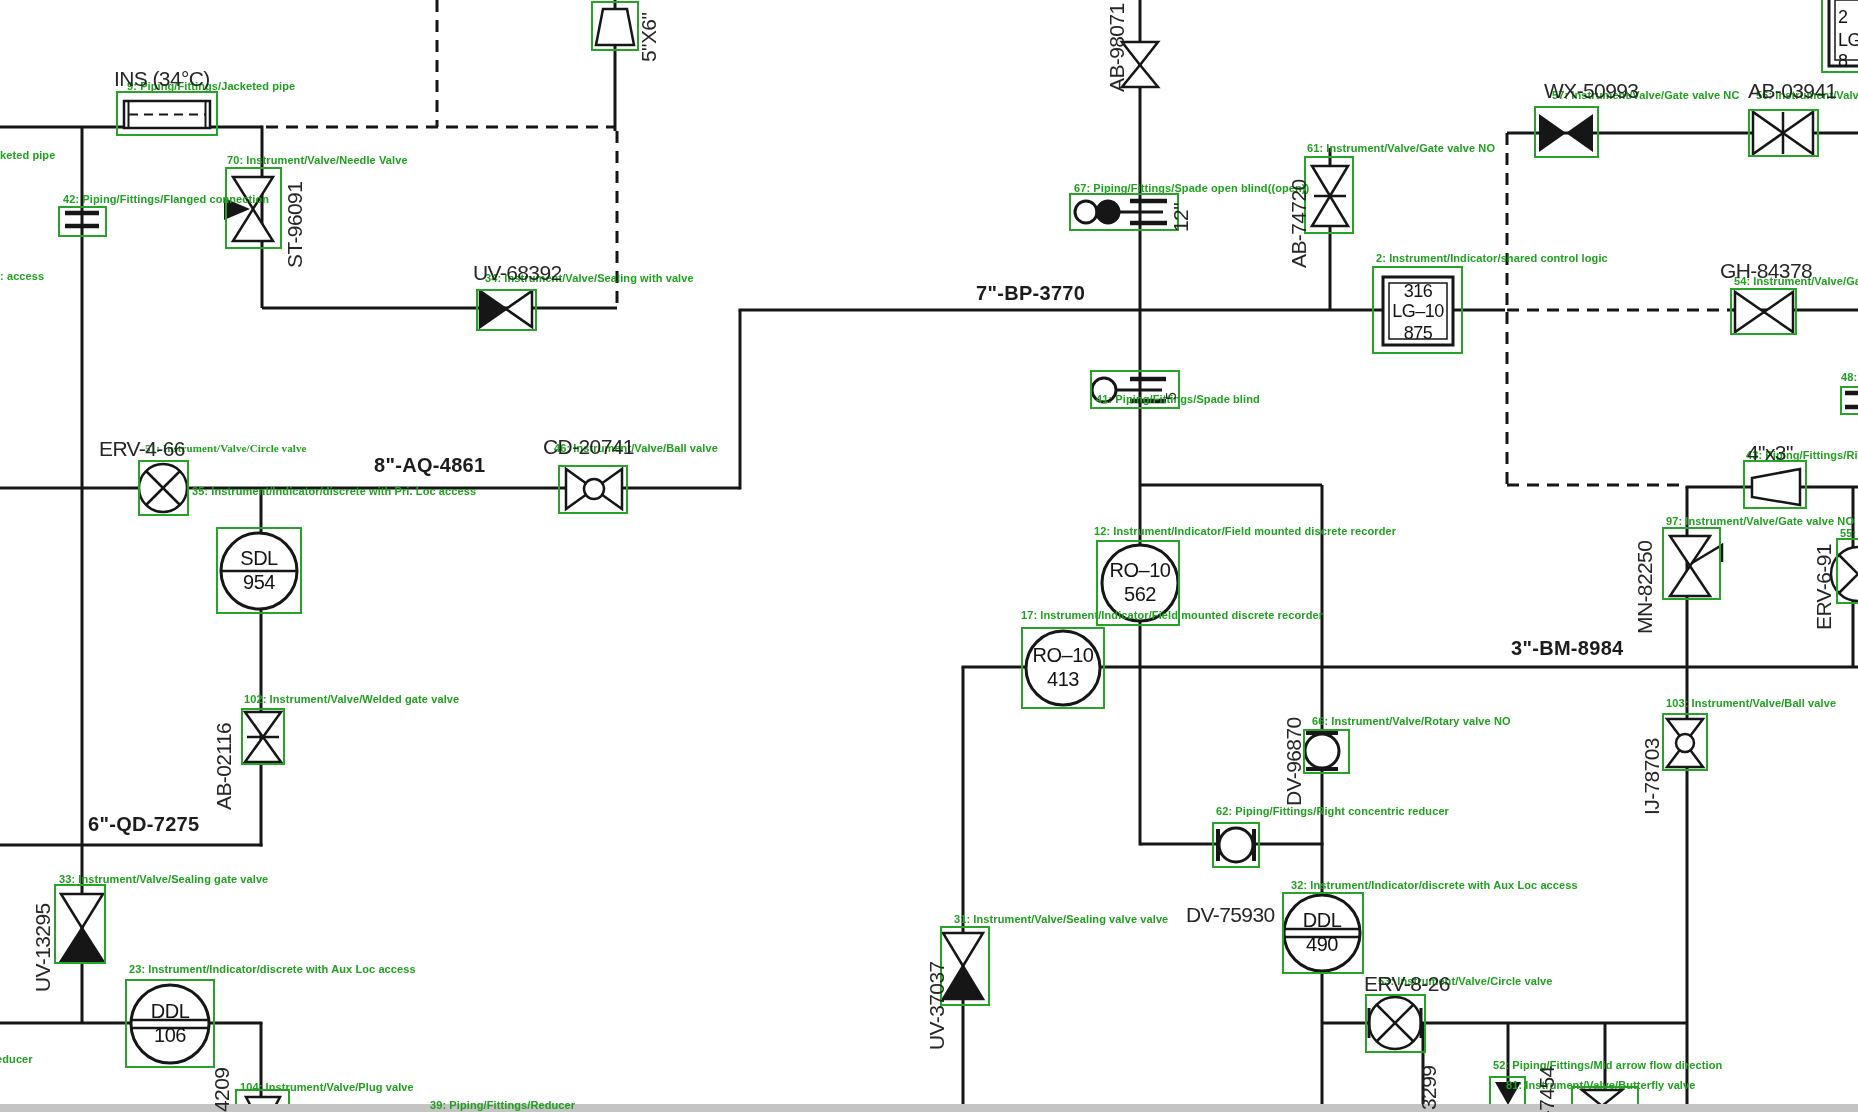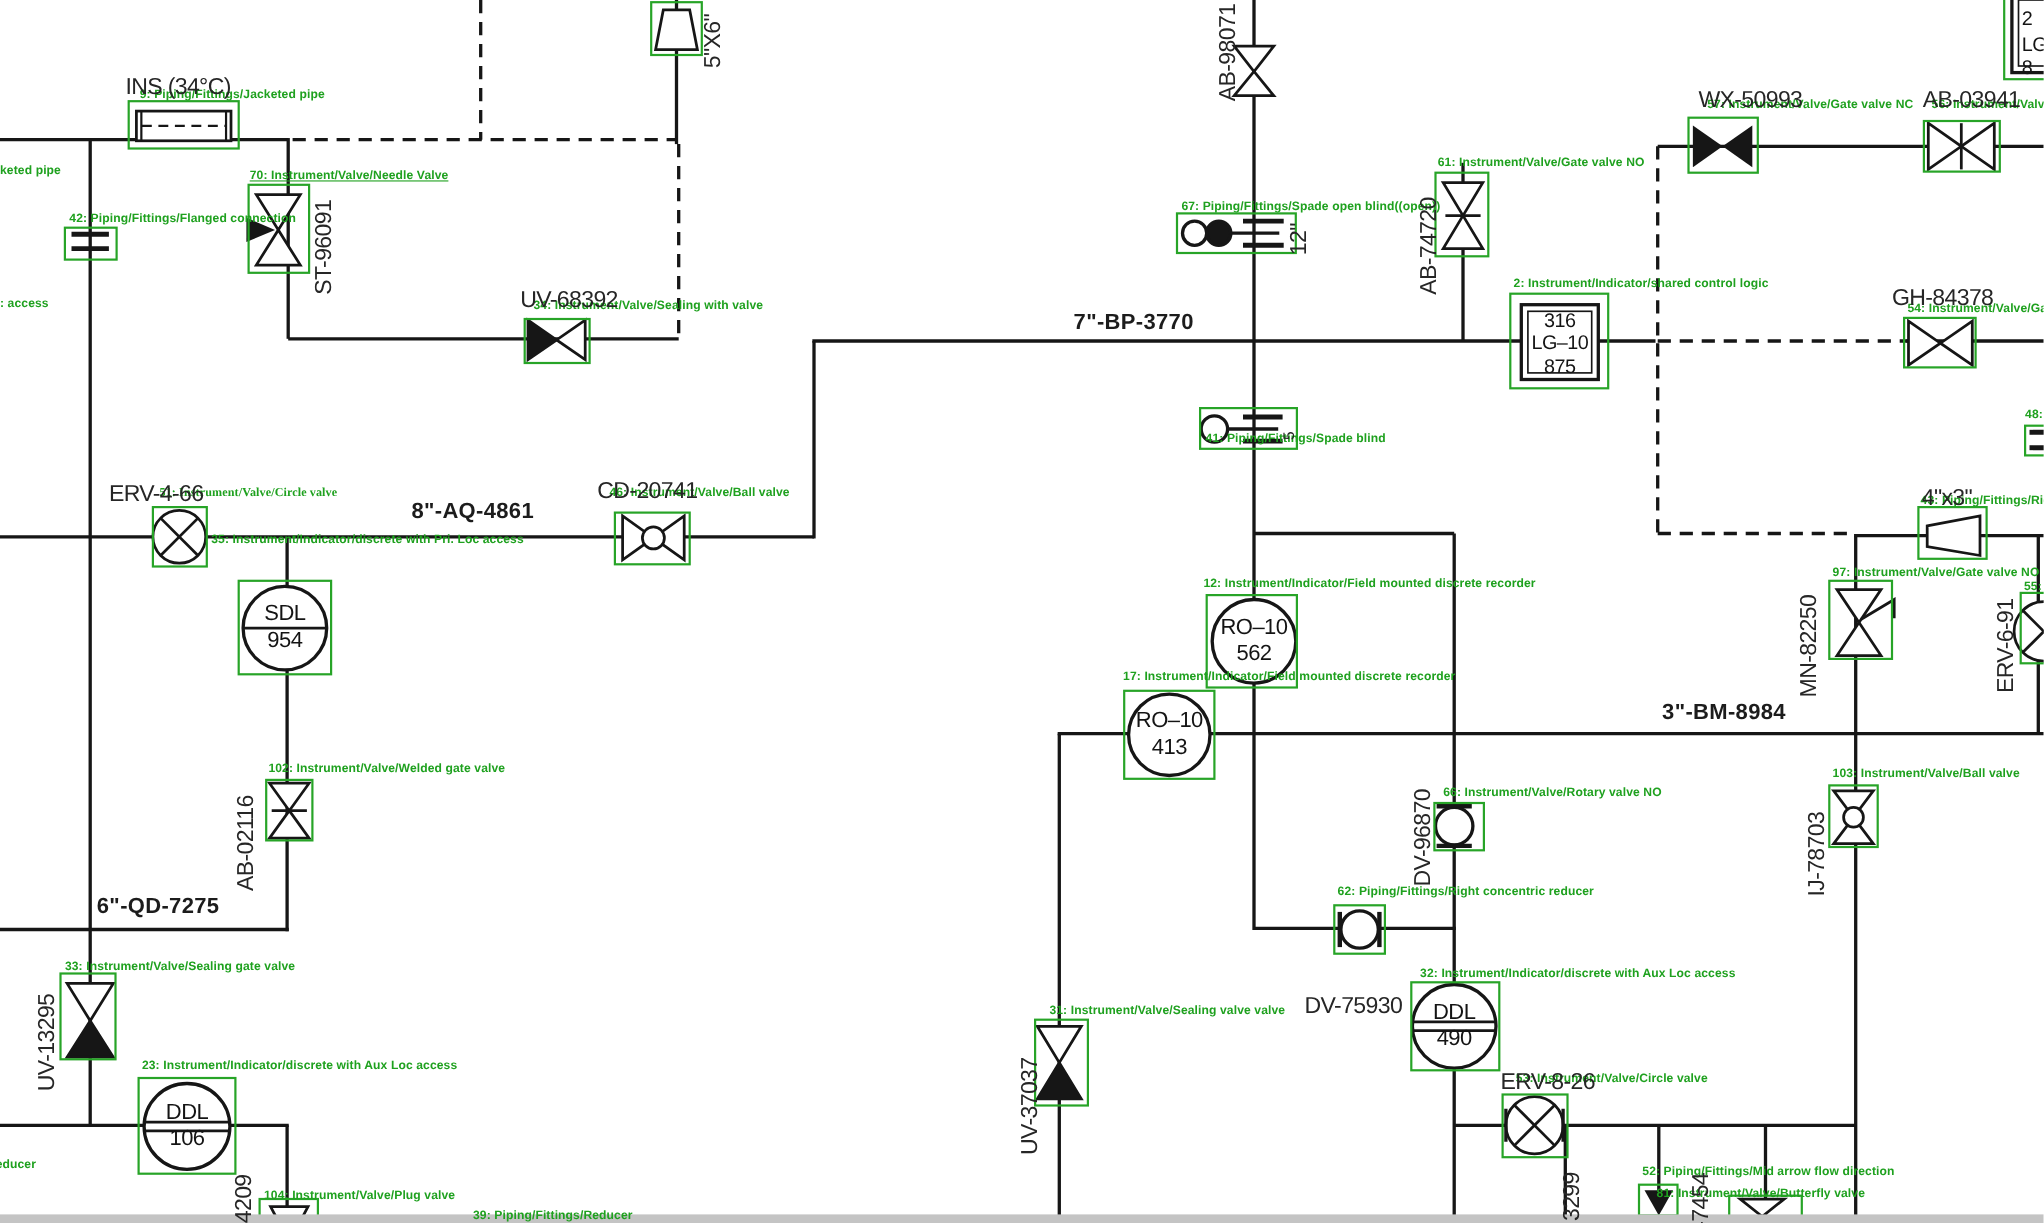--- a/index.html
+++ b/index.html
@@ -280,21 +280,21 @@
     </g>
 
     <rect x="0" y="1104" width="1858" height="8" fill="#c4c4c4"></rect>
   </svg>
 
   <div class="layer" id="det-layer">
       <span class="det" style="left: 127px; top: 81px;">9: Piping/Fittings/Jacketed pipe</span>
       <span class="det" style="left: 0px; top: 150px;">keted pipe</span>
       <span class="det" style="left: 63px; top: 194px;">42: Piping/Fittings/Flanged connection</span>
       <span class="det" style="left: 0px; top: 250px; margin-top: 21px;">: access</span>
-      <span class="det" style="left: 227px; top: 155px; text-decoration: underline;">70: Instrument/Valve/Needle Valve</span>
+      <span class="det" style="left: 227px; top: 155px;">70: Instrument/Valve/Needle Valve</span>
       <span class="det" style="left: 485px; top: 273px;">34: Instrument/Valve/Sealing with valve</span>
       <span class="det" style="left: 145px; top: 443px; font-family: Liberation Serif, serif;">51: Instrument/Valve/Circle valve</span>
       <span class="det" style="left: 192px; top: 486px;">35: Instrument/Indicator/discrete with Pri. Loc access</span>
       <span class="det" style="left: 554px; top: 443px;">46: Instrument/Valve/Ball valve</span>
       <span class="det" style="left: 244px; top: 694px;">102: Instrument/Valve/Welded gate valve</span>
       <span class="det" style="left: 59px; top: 874px;">33: Instrument/Valve/Sealing gate valve</span>
       <span class="det" style="left: 129px; top: 964px;">23: Instrument/Indicator/discrete with Aux Loc access</span>
       <span class="det" style="left: 240px; top: 1082px;">104: Instrument/Valve/Plug valve</span>
       <span class="det" style="left: -12px; top: 1054px;">Reducer</span>
       <span class="det" style="left: 430px; top: 1100px;">39: Piping/Fittings/Reducer</span>

